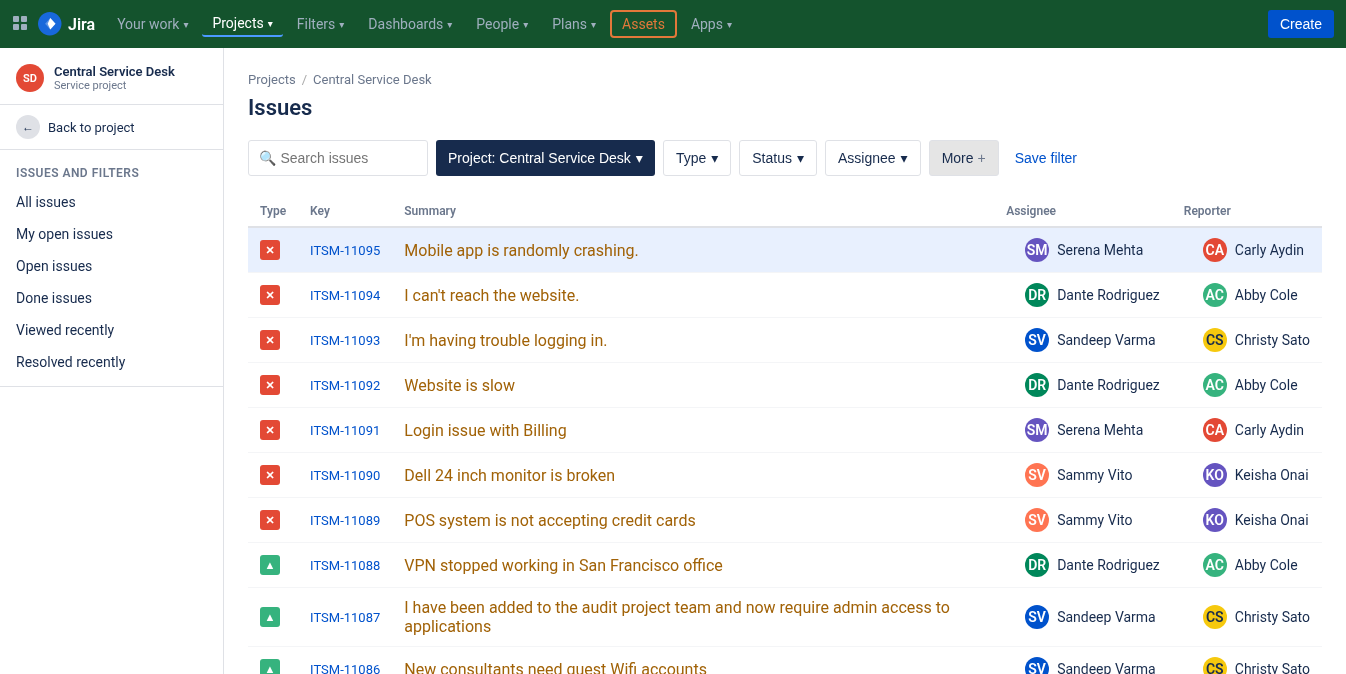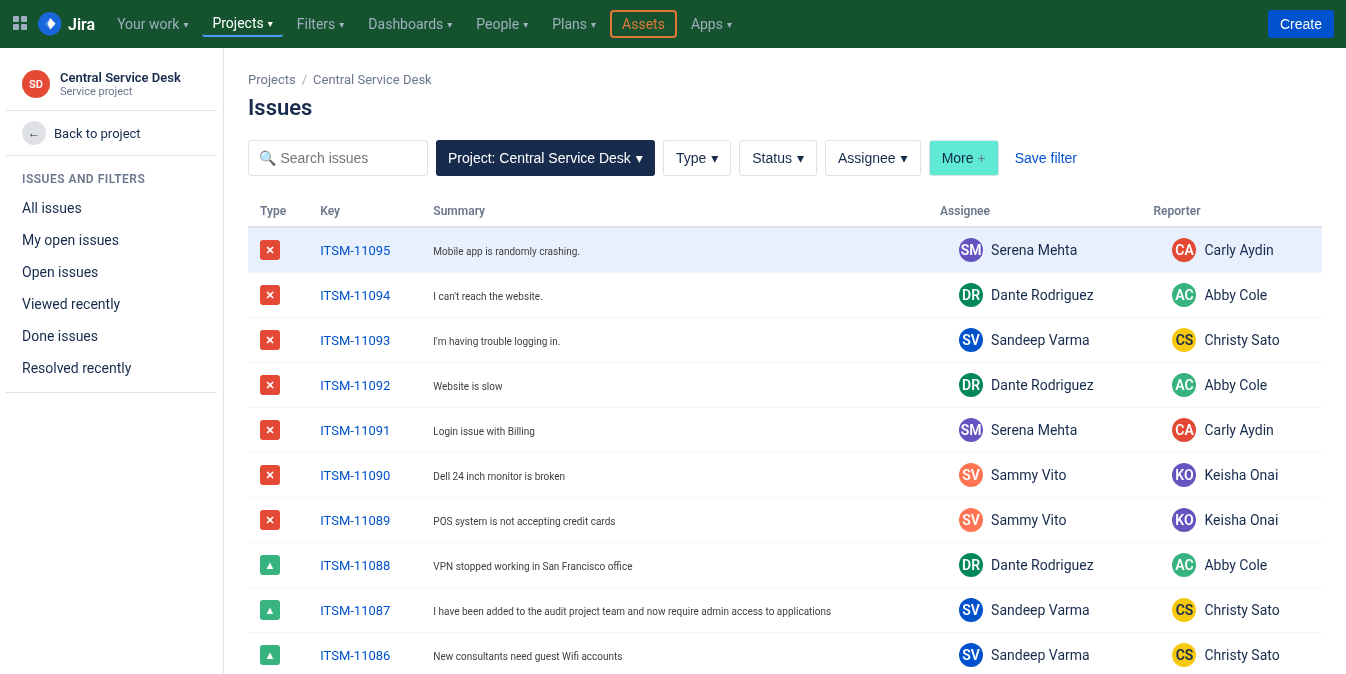--- a/index.html
+++ b/index.html
@@ -45,21 +45,21 @@
 
     
     .layout { display: flex; padding-top: 48px; height: 100vh; }
 
     
     .sidebar {
       width: 224px;
       min-width: 224px;
       background: #fff;
       border-right: 1px solid #dfe1e6;
-      padding: 6px;
+      padding: 0;
       display: flex;
       flex-direction: column;
       height: calc(100vh - 48px);
       overflow-y: auto;
     }
     .sidebar-project {
       display: flex;
       align-items: center;
       gap: 10px;
       padding: 16px 16px 12px;
@@ -164,21 +164,21 @@
       color: #fff;
       border: none;
       font-weight: 500;
     }
     .more-btn {
       display: flex; align-items: center; gap: 4px;
       border: 1px solid #dfe1e6;
       border-radius: 3px;
       padding: 0 12px;
       height: 36px;
-      background: #5eead4;
+      background: #e5e5e5;
       font-size: 14px;
       cursor: pointer;
       color: #172b4d;
     }
     .save-filter-btn {
       border: none;
       background: transparent;
       color: #0052cc;
       font-size: 14px;
       cursor: pointer;
@@ -203,21 +203,21 @@
     }
     .issues-table tbody tr.selected { background: #e8f0fe; }
     .issues-table td { padding: 10px 12px; vertical-align: middle; }
     .type-icon {
       width: 20px; height: 20px;
       border-radius: 3px;
       display: inline-flex; align-items: center; justify-content: center;
       font-size: 11px; font-weight: bold; color: #fff;
     }
     .issue-key { font-size: 13px; color: #0052cc; white-space: nowrap; }
-    .issue-summary { font-size: 10px; color: #404040; }
+    .issue-summary { font-size: 16px; color: #a16207; }
     .assignee-cell, .reporter-cell {
       display: flex; align-items: center; gap: 8px;
       font-size: 14px; color: #172b4d;
       white-space: nowrap;
     }
     .avatar {
       width: 28px; height: 28px;
       border-radius: 50%;
       background: #dfe1e6;
       display: inline-flex; align-items: center; justify-content: center;
@@ -308,22 +308,22 @@
       </div>
     </div>
     <div class="sidebar-back">
       <div class="back-icon">←</div>
       <span>Back to project</span>
     </div>
     <div class="sidebar-section-header">Issues and filters</div>
     <div class="sidebar-nav-item">All issues</div>
     <div class="sidebar-nav-item">My open issues</div>
     <div class="sidebar-nav-item">Open issues</div>
+    <div class="sidebar-nav-item">Done issues</div>
     <div class="sidebar-nav-item">Viewed recently</div>
-    <div class="sidebar-nav-item">Done issues</div>
     <div class="sidebar-nav-item">Resolved recently</div>
     <hr class="sidebar-divider">
   </aside>
 
   <main class="main-content">
     <div class="breadcrumb">
       <a href="#">Projects</a>
       <span class="breadcrumb-sep">/</span>
       <span>Central Service Desk</span>
     </div>

